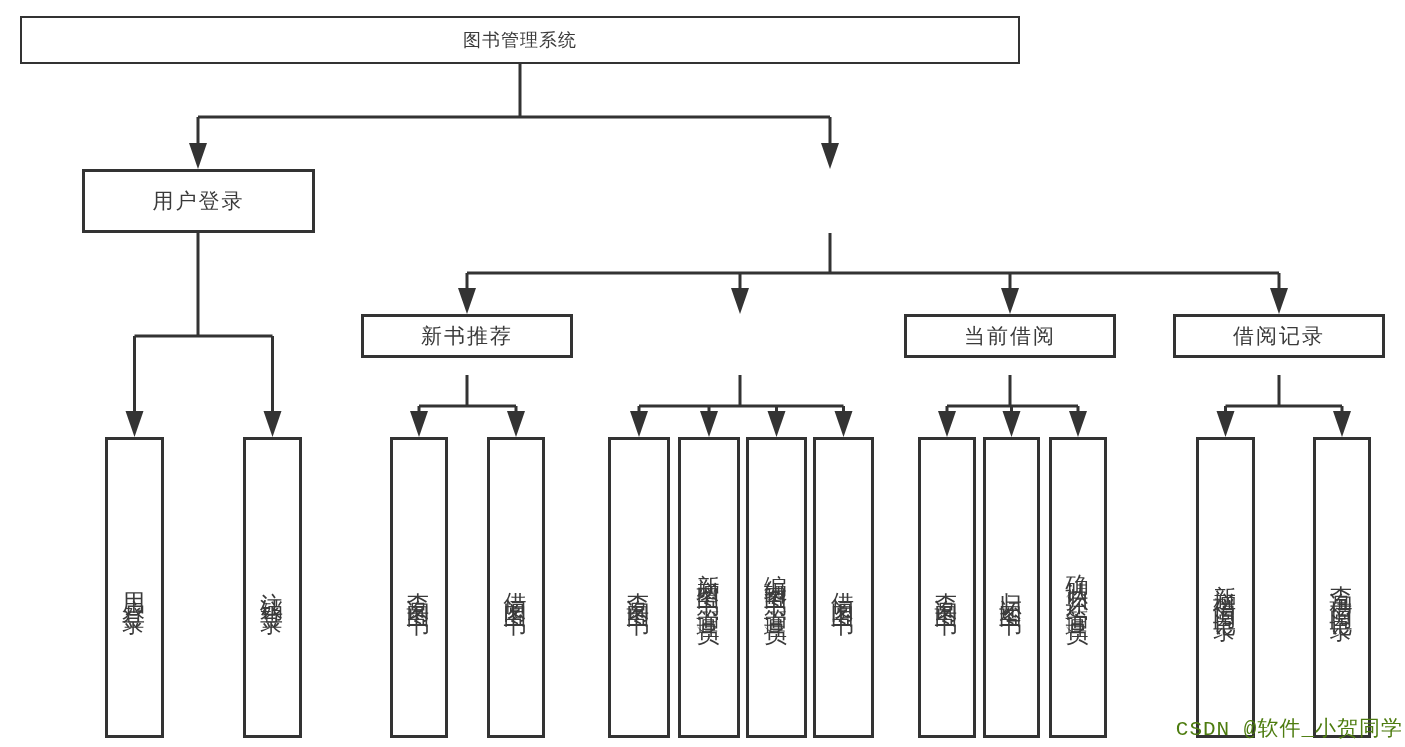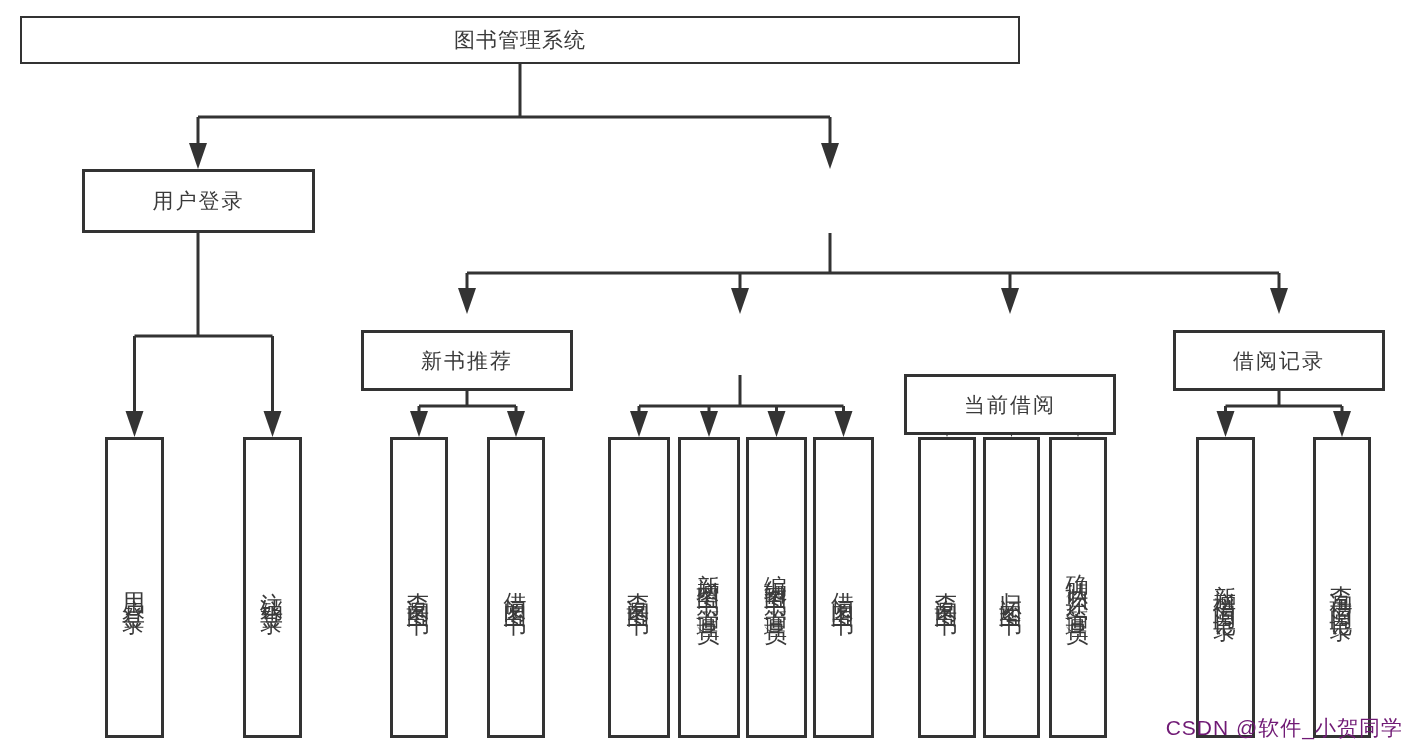--- a/index.html
+++ b/index.html
@@ -23,30 +23,30 @@
     background: #ffffff;
     border: 3px solid #333333;
     color: #3a3a3a;
     display: flex;
     align-items: center;
     justify-content: center;
   }
   .node-root {
     left: 20px; top: 16px; width: 1000px; height: 48px;
     border-width: 2px;
-    font-size: 21px;
+    font-size: 18px;
     letter-spacing: 1px;
   }
   .node-h {
     top: 169px; height: 64px;
     font-size: 21px;
     letter-spacing: 2px;
   }
   .node-h3 {
-    top: 330px; height: 61px;
+    top: 314px; height: 44px;
     font-size: 21px;
     letter-spacing: 2px;
     font-family: Liberation Mono, monospace;
   }
   .node-leaf {
     top: 437px; height: 301px;
   }
   .vtext {
     writing-mode: vertical-rl;
     text-orientation: mixed;
@@ -162,21 +162,21 @@
     <span>图书管理系统</span>
   </div>
 
   <div class="node node-h" style="left:82px; width:233px;">
     <span>用户登录</span>
   </div>
 
   <div class="node node-h3" style="left:361px; width:212px;">
     <span>新书推荐</span>
   </div>
-  <div class="node node-h3" style="left:904px; width:212px;margin-top:44px;">
+  <div class="node node-h3" style="left:904px; width:212px;">
     <span>当前借阅</span>
   </div>
   <div class="node node-h3" style="left:1173px; width:212px;">
     <span>借阅记录</span>
   </div>
 
   <div class="node node-leaf" style="left:105px; width:59px;">
     <span class="vtext">用户登录</span>
   </div>
   <div class="node node-leaf" style="left:243px; width:59px;">
@@ -213,15 +213,15 @@
     <span class="vtext">确认归还（管理员）</span>
   </div>
 
   <div class="node node-leaf" style="left:1196px; width:59px;">
     <span class="vtext">新增借阅记录</span>
   </div>
   <div class="node node-leaf" style="left:1313px; width:58px;">
     <span class="vtext">查询借阅记录</span>
   </div>
 
-  <div class="watermark" style="color: #701a75;">CSDN @软件_小贺同学</div>
+  <div class="watermark" style="color: #4d7c0f; font-family: Liberation Mono, monospace;">CSDN @软件_小贺同学</div>
 
 </div>
 
 </body></html>

